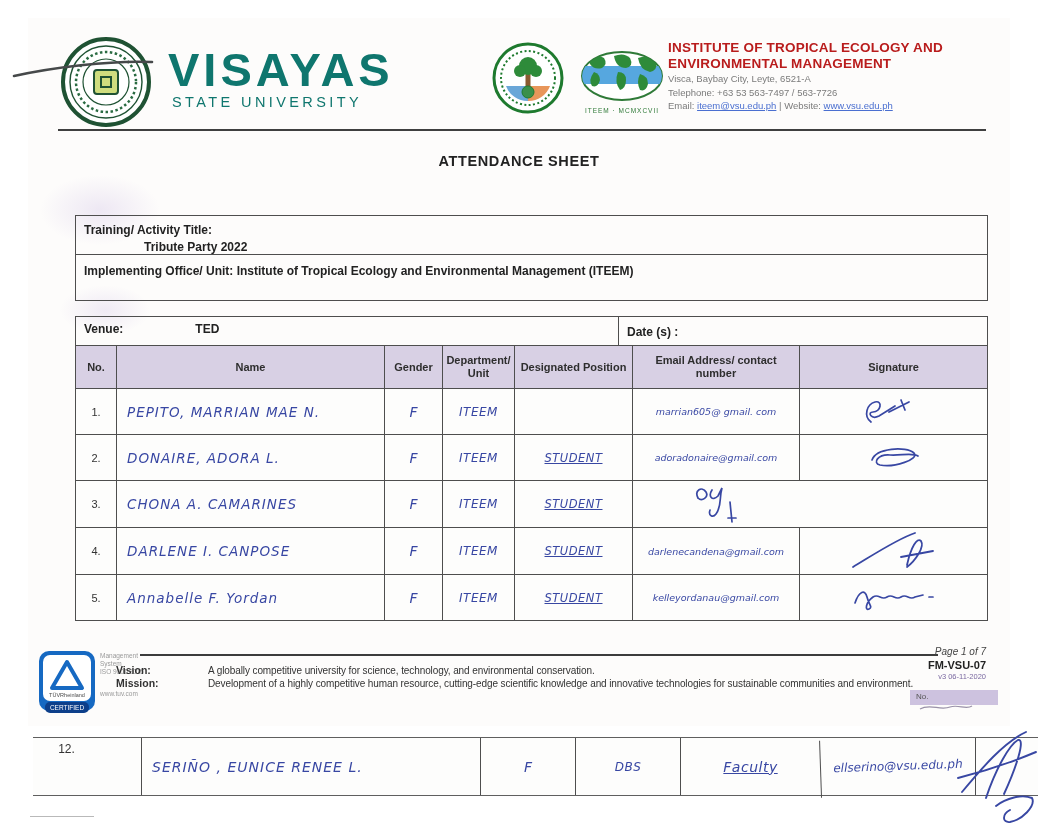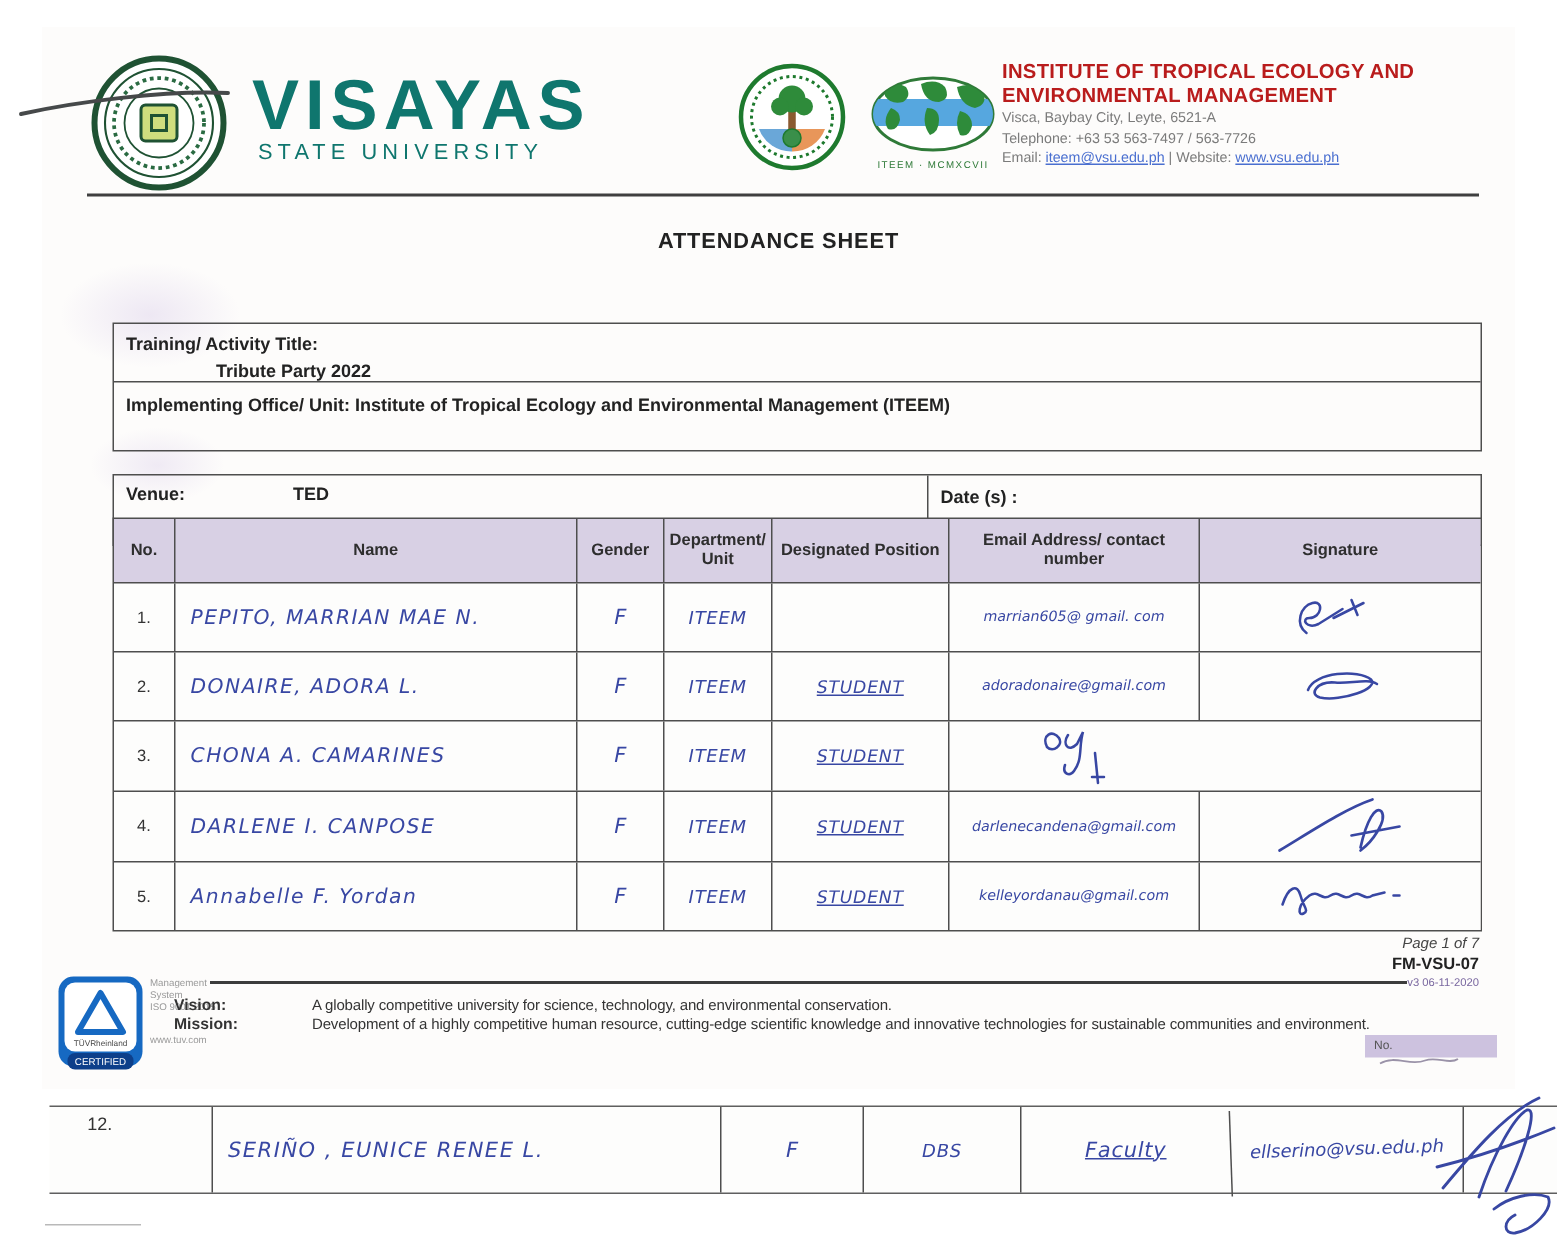--- a/index.html
+++ b/index.html
@@ -60,21 +60,21 @@
 
   
   .hr-foot{position:absolute;left:140px;top:654px;width:798px;height:1.5px;background:#3c3c3c;}
   .iso{position:absolute;left:38px;top:650px;}
   .iso-side{position:absolute;left:100px;top:652px;font-size:6.5px;color:#9a9a9a;line-height:8px;width:48px;}
   .vm{position:absolute;left:116px;font-size:10px;color:#333;white-space:nowrap;}
   .vm b{display:inline-block;width:92px;font-size:10.5px;}
   .vm .t{letter-spacing:-0.1px;}
   .v-row{top:664px;}
   .m-row{top:677px;}
-  .pg{position:absolute;right:52px;top:624px;text-align:right;}
+  .pg{position:absolute;right:52px;top:646px;text-align:right;}
   .pg .p1{font-size:10px;font-style:italic;color:#444;}
   .pg .p2{font-size:11px;font-weight:bold;color:#222;margin-top:2px;}
   .pg .p3{font-size:7.5px;color:#7a68a0;margin-top:1px;}
   .nobox{position:absolute;right:40px;top:690px;width:88px;height:15px;background:#cdc2df;
          font-size:8px;color:#555;padding:2px 0 0 6px;box-sizing:border-box;}
 
   
   .strip{position:absolute;left:33px;top:737px;width:1005px;height:57px;
          border-top:1.2px solid #5f5f5f;border-bottom:1.2px solid #5f5f5f;background:#fdfdfc;
          display:grid;grid-template-columns:67px 380px 95px 105px 140px 155px 1fr;}

